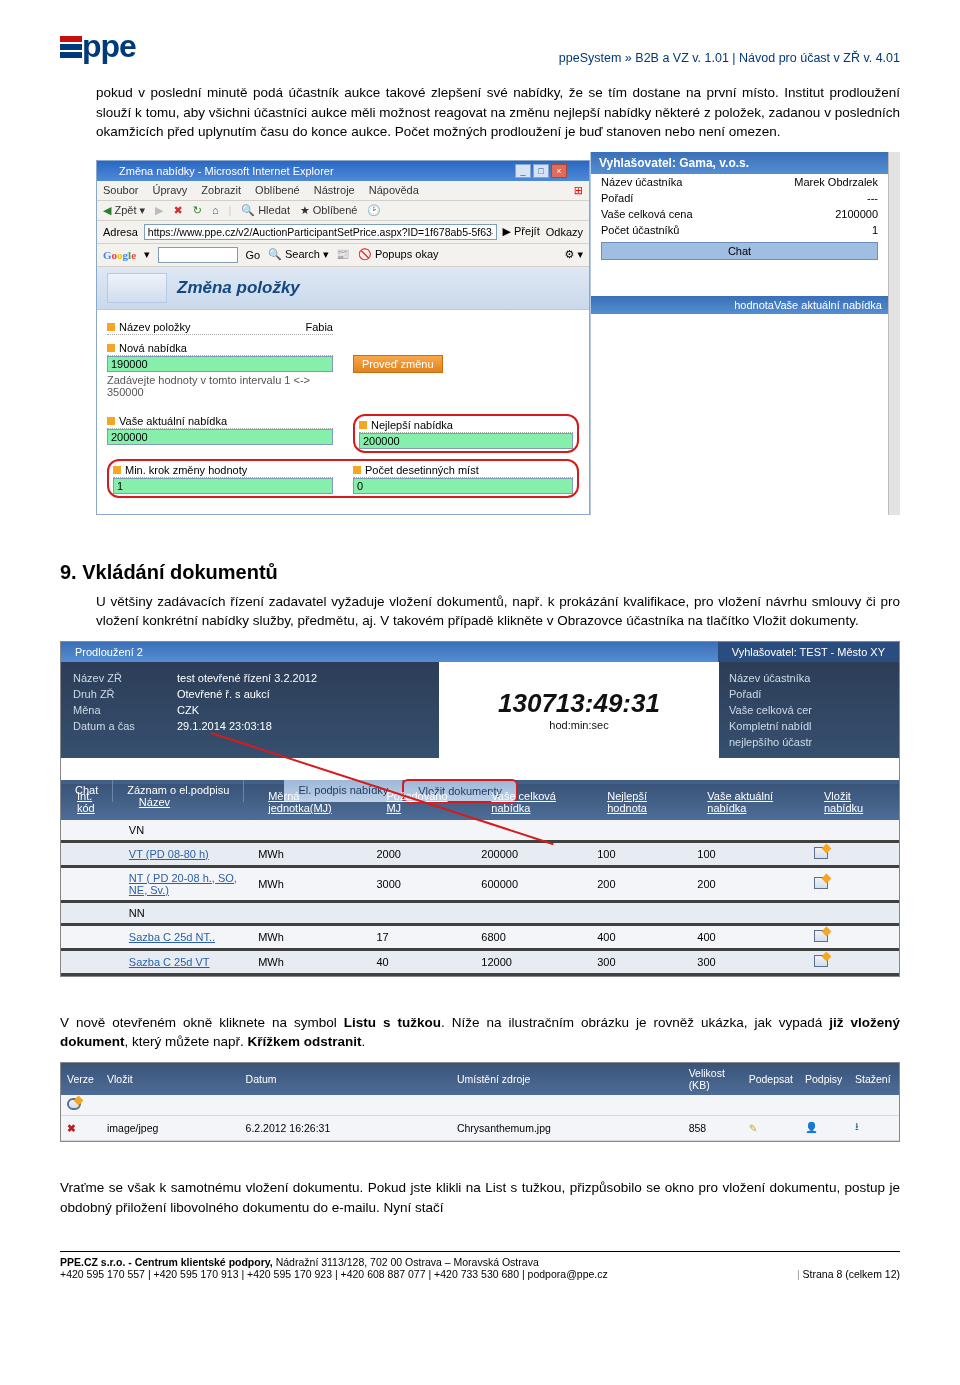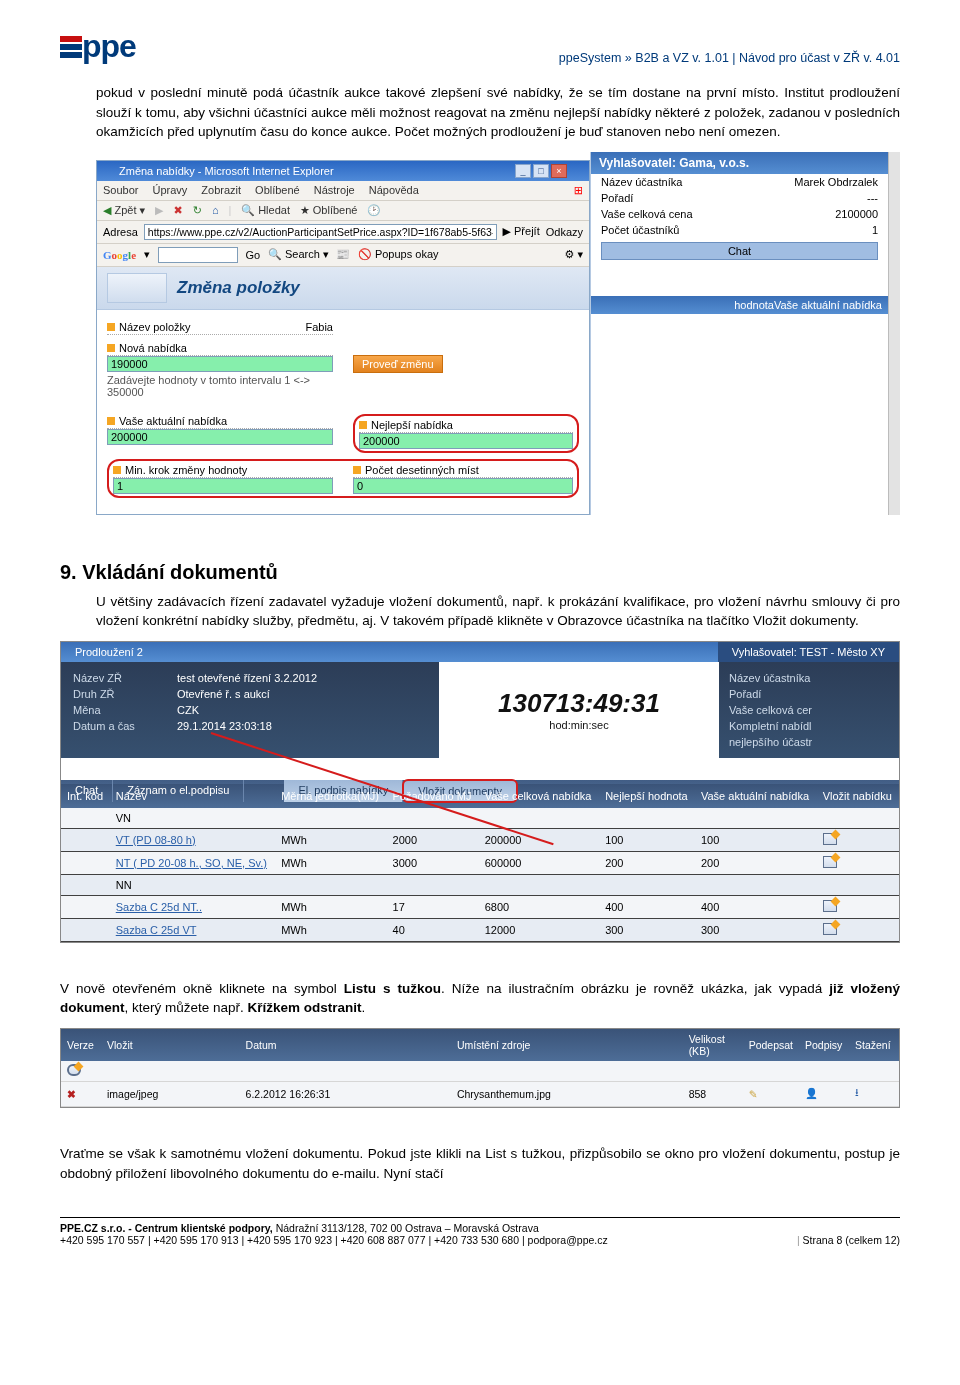--- a/index.html
+++ b/index.html
@@ -69,22 +69,22 @@
   .s2-right { width: 180px; background: linear-gradient(#2c3d57,#36506f); color: #fff; padding: 8px 10px; }
   .s2-right .row { padding: 2px 0; color: #cddae9; }
 
   .toolbar2 { display: flex; background: linear-gradient(#415d85,#57749c); }
   .toolbar2 .tbtn { color: #fff; padding: 4px 14px; font-size: 11px; border-right: 1px solid #6a86ad; }
   .toolbar2 .light { background: linear-gradient(#9fb8d8,#bdd0e7); color: #1f3a5d; }
   .toolbar2 .red-outline { border: 2px solid #d51c1c; border-radius: 6px; margin: -1px; }
   .red-line { position: relative; border-top: 2px solid #d51c1c; transform: rotate(18deg); transform-origin: left; width: 360px; margin-left: 150px; margin-top: -70px; margin-bottom: 50px; pointer-events: none; }
 
   table.data { width: 100%; border-collapse: collapse; font-size: 11px; }
-  table.data th { background: linear-gradient(#3a5378,#4d6d97); color: #fff; padding: 6px 6px; text-align: left; font-weight: normal; }
-  table.data td { padding: 4px 6px; border-bottom: 1px solid #404040; background: #f3f5f8; }
+  table.data th { background: linear-gradient(#3a5378,#4d6d97); color: #fff; padding: 6px 16px; text-align: left; font-weight: normal; text-decoration: underline; }
+  table.data td { padding: 4px 6px; border-bottom: 3px solid #404040; background: #f3f5f8; }
   table.data tr:nth-child(even) td { background: #e7ecf3; }
   table.data a { color: #2a5fa8; text-decoration: underline; }
   .edit-icon { display: inline-block; width: 14px; height: 12px; border: 1px solid #5c6f8c; background: linear-gradient(#eef3fb,#d4deec); position: relative; }
   .edit-icon::after { content: ""; position: absolute; right: -3px; top: -3px; width: 7px; height: 7px; background: #f5a623; transform: rotate(45deg); }
 
   .doc-table-wrap { margin-top: 6px; border: 1px solid #888; }
   table.doc { width: 100%; border-collapse: collapse; font-size: 10.5px; }
   table.doc th { background: linear-gradient(#3a5378,#4d6d97); color: #fff; padding: 4px 6px; font-weight: normal; text-align: left; }
   table.doc td { padding: 3px 6px; border-bottom: 1px solid #d6d6d6; background: #f3f5f8; }
   .x-icon { color: #b52020; font-weight: bold; }

